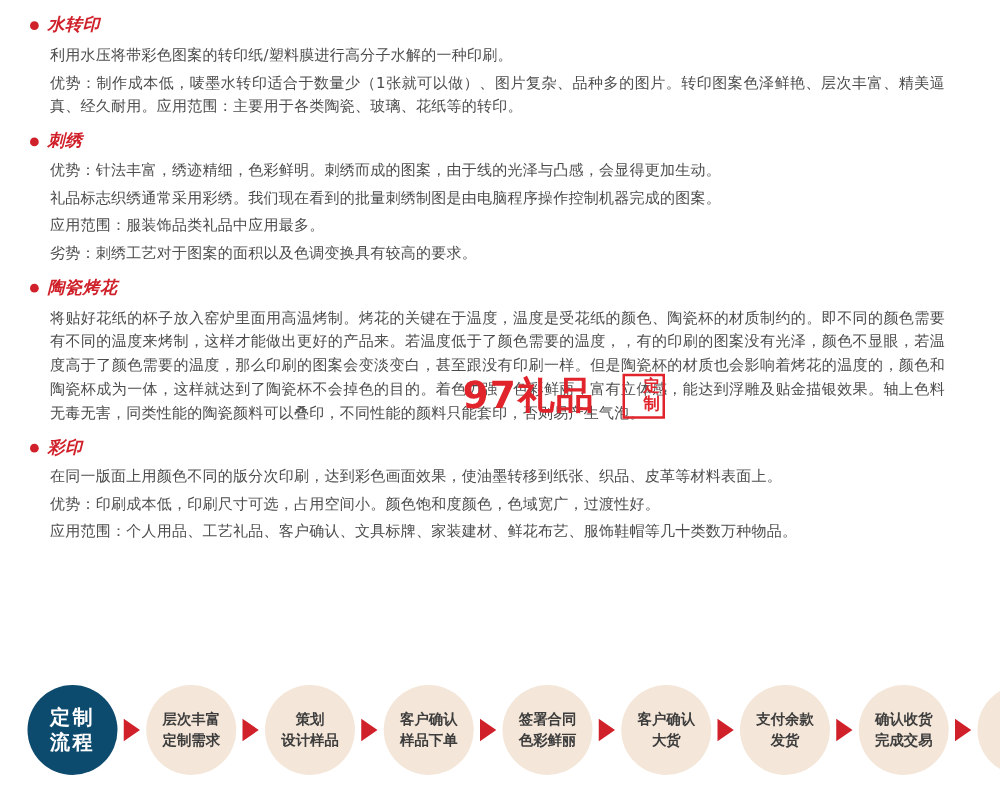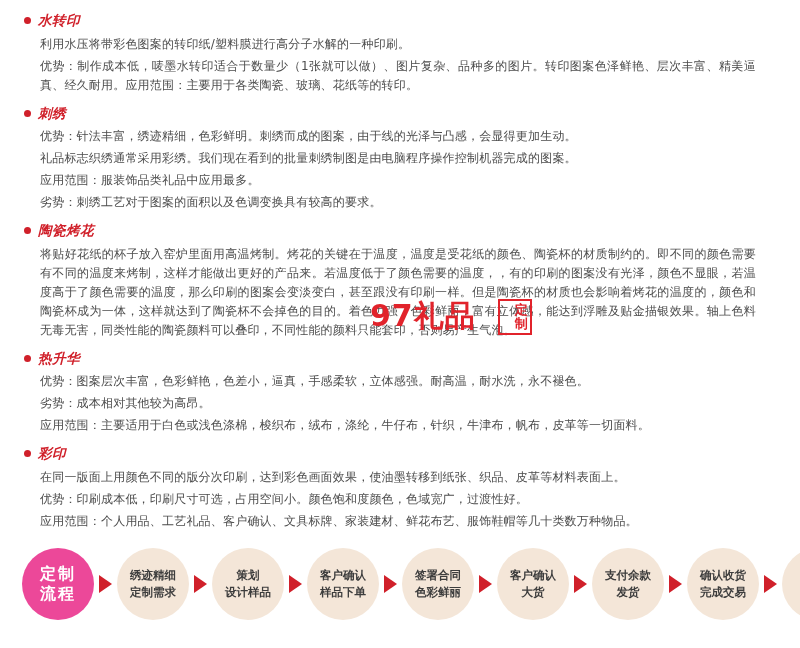--- a/index.html
+++ b/index.html
@@ -97,21 +97,21 @@
     left: 22px;
     bottom: 28px;
     width: 756px;
     display: flex;
     align-items: center;
   }
   .flow-badge {
     width: 72px;
     height: 72px;
     border-radius: 50%;
-    background: #ec4899;
+    background: #0c4a6e;
     color: #fff;
     display: flex;
     flex-direction: column;
     align-items: center;
     justify-content: center;
     font-size: 16px;
     font-weight: bold;
     letter-spacing: 2px;
     line-height: 20px;
     flex: 0 0 auto;
@@ -175,31 +175,20 @@
   <div class="section">
     <div class="sec-head">
       <span class="bullet"></span>
       <span class="sec-title">陶瓷烤花</span>
     </div>
     <div class="sec-body">
       <p>将贴好花纸的杯子放入窑炉里面用高温烤制。烤花的关键在于温度，温度是受花纸的颜色、陶瓷杯的材质制约的。即不同的颜色需要有不同的温度来烤制，这样才能做出更好的产品来。若温度低于了颜色需要的温度，，有的印刷的图案没有光泽，颜色不显眼，若温度高于了颜色需要的温度，那么印刷的图案会变淡变白，甚至跟没有印刷一样。但是陶瓷杯的材质也会影响着烤花的温度的，颜色和陶瓷杯成为一体，这样就达到了陶瓷杯不会掉色的目的。着色力强，色彩鲜丽，富有立体感，能达到浮雕及贴金描银效果。轴上色料无毒无害，同类性能的陶瓷颜料可以叠印，不同性能的颜料只能套印，否则易产生气泡。</p>
     </div>
   </div>
 
-  <div class="section">
-    <div class="sec-head">
-      <span class="bullet"></span>
-      <span class="sec-title">热升华</span>
-    </div>
-    <div class="sec-body">
-      <p>优势：图案层次丰富，色彩鲜艳，色差小，逼真，手感柔软，立体感强。耐高温，耐水洗，永不褪色。</p>
-      <p>劣势：成本相对其他较为高昂。</p>
-      <p>应用范围：主要适用于白色或浅色涤棉，梭织布，绒布，涤纶，牛仔布，针织，牛津布，帆布，皮革等一切面料。</p>
-    </div>
-  </div>
 
   <div class="section">
     <div class="sec-head">
       <span class="bullet"></span>
       <span class="sec-title">彩印</span>
     </div>
     <div class="sec-body">
       <p>在同一版面上用颜色不同的版分次印刷，达到彩色画面效果，使油墨转移到纸张、织品、皮革等材料表面上。</p>
       <p>优势：印刷成本低，印刷尺寸可选，占用空间小。颜色饱和度颜色，色域宽广，过渡性好。</p>
       <p>应用范围：个人用品、工艺礼品、客户确认、文具标牌、家装建材、鲜花布艺、服饰鞋帽等几十类数万种物品。</p>
@@ -214,21 +203,21 @@
     </span>
   </div>
 
   <div class="flow">
     <div class="flow-badge">
       <span>定制</span>
       <span>流程</span>
     </div>
     <div class="arrow"></div>
     <div class="flow-node">
-      <span>绣迹精细</span>
+      <span>层次丰富</span>
       <span>定制需求</span>
     </div>
     <div class="arrow"></div>
     <div class="flow-node">
       <span>策划</span>
       <span>设计样品</span>
     </div>
     <div class="arrow"></div>
     <div class="flow-node">
       <span>客户确认</span>

